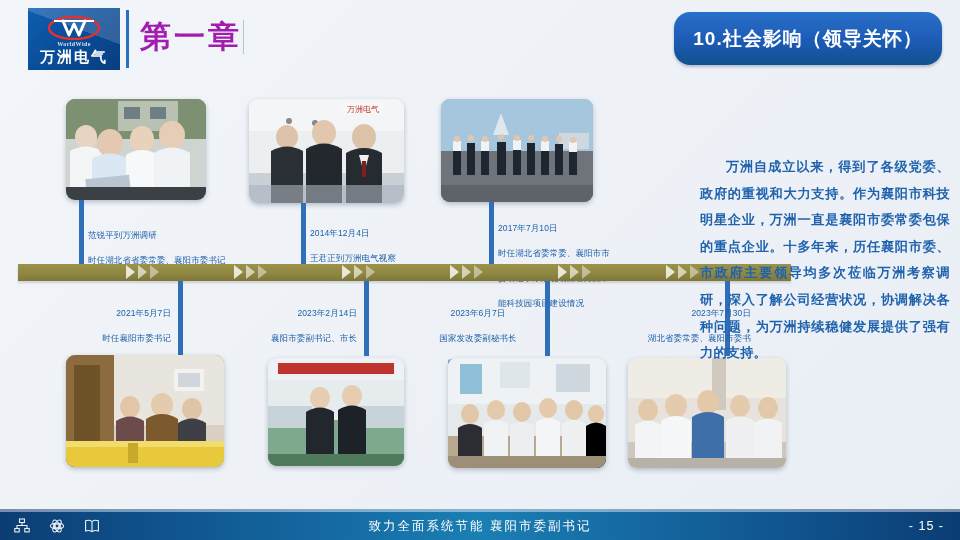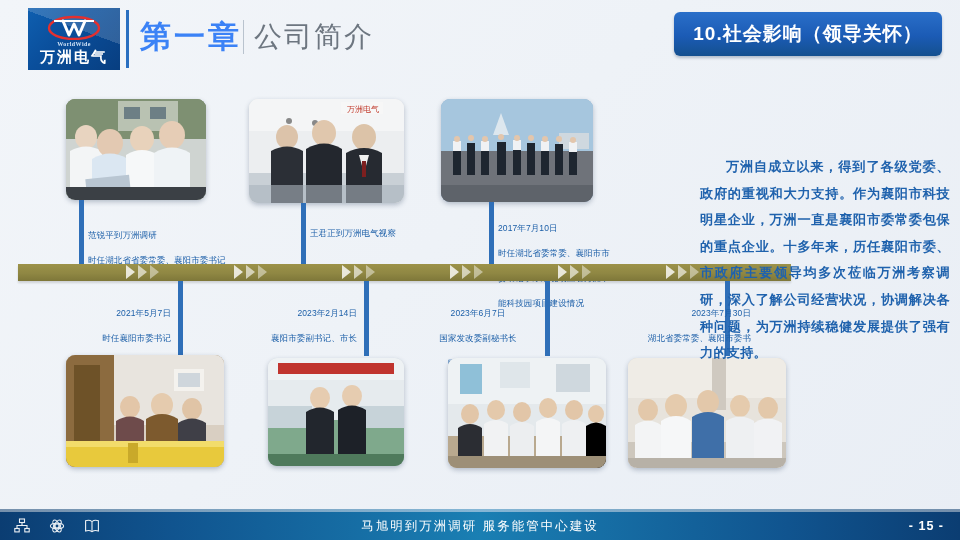--- a/index.html
+++ b/index.html
@@ -31,33 +31,33 @@
   .logo-cn {
     position:relative; color:#ffffff; font-size:15px; font-weight:bold;
     letter-spacing:2px; margin-top:2px; line-height:1;
   }
   #header-divider{
     position:absolute; left:126px; top:10px; width:3px; height:58px;
     background:#2a6fc0;
   }
   #chapter-title{
     position:absolute; left:140px; top:16px;
-    font-size:31px; font-weight:bold; color:#3b82f6; letter-spacing:3px;
+    font-size:31px; font-weight:bold; color:#a21caf; letter-spacing:3px;
   }
   #title-sep{
     position:absolute; left:243px; top:20px; width:1px; height:34px; background:#b9c3ce;
   }
   #section-title{
     position:absolute; left:254px; top:18px;
     font-size:28px; color:#6d7680; letter-spacing:2px;
   }
   #topic-badge{
-    position:absolute; right:18px; top:12px; height:44px; min-width:268px;
+    position:absolute; right:18px; top:12px; height:53px; min-width:268px;
     background:linear-gradient(180deg,#2a6fc9 0%,#1b5bb5 55%,#14508f 100%);
-    border-radius:6px;
+    border-radius:16px;
     display:flex; align-items:center; justify-content:center;
     box-shadow:0 2px 3px rgba(20,50,90,.28);
     padding:0 18px;
   }
   #topic-badge span{
     color:#ffffff; font-size:19px; font-weight:bold; letter-spacing:1px; white-space:nowrap;
   }
 
   
   #timeline-bar{
@@ -110,21 +110,21 @@
     background:linear-gradient(90deg,#123f6e 0%,#2f86ba 50%,#123f6e 100%);
     opacity:.55;
   }
   #footer-icons{ position:absolute; left:14px; display:flex; gap:19px; align-items:center; }
   #footer-icons .ficon{ width:16px; height:16px; opacity:.92; }
   #footer-center{
     position:absolute; left:0; width:960px; text-align:center;
     color:#ffffff; font-size:12.5px; letter-spacing:2px;
   }
   #footer-page{
-    position:absolute; right:16px; color:#ffffff; font-size:12.5px; letter-spacing:1px;font-weight:bold;
+    position:absolute; right:16px; color:#ffffff; font-size:12.5px; letter-spacing:1px;
   }
 </style>
 </head>
 <body>
 
 <div id="header">
 
   <div id="logo-box">
     <div class="logo-mark">
       <svg width="54" height="25" viewBox="0 0 54 25">
@@ -133,21 +133,20 @@
         <path d="M16 6 L22 20 L27 9 L32 20 L38 6" stroke="#ffffff" stroke-width="3" fill="none" stroke-linejoin="round" stroke-linecap="round"></path>
       </svg>
     </div>
     <div class="logo-en">WorldWide</div>
     <div class="logo-cn">万洲电气</div>
   </div>
 
   <div id="header-divider"></div>
   <div id="chapter-title">第一章</div>
   <div id="title-sep"></div>
-  <div id="section-title">公司简介</div>
 
   <div id="topic-badge">
     <span>10.社会影响（领导关怀）</span>
   </div>
 </div>
 
 <div class="photo" style="left:66px; top:99px; width:140px; height:101px; background:#6e7f63;">
   <svg class="sky" viewBox="0 0 140 101" preserveAspectRatio="none">
     <rect width="140" height="101" fill="#8b9a7d"></rect>
     <rect x="0" y="0" width="140" height="42" fill="#7e9072"></rect>
@@ -232,20 +231,21 @@
 <div class="tl-connector" style="left:79px; top:200px; height:64px;"></div>
 <div class="tl-connector" style="left:301px; top:203px; height:61px;"></div>
 <div class="tl-connector" style="left:489px; top:202px; height:62px;"></div>
 
 <div class="caption" style="left:88px; top:216px; width:210px;">
   <div>范锐平到万洲调研</div>
   <div>时任湖北省省委常委、襄阳市委书记</div>
 </div>
 
 <div class="caption" style="left:310px; top:214px; width:180px;">
+  <div>2014年12月4日</div>
   <div>王君正到万洲电气视察</div>
 </div>
 
 <div class="caption" style="left:498px; top:209px; width:126px;">
   <div>2017年7月10日</div>
   <div>时任湖北省委常委、襄阳市市</div>
   <div>委书记李乐成现场查看万洲节</div>
   <div>能科技园项目建设情况</div>
 </div>
 
@@ -418,15 +418,15 @@
       </svg>
     </span>
     <span class="ficon">
       <svg width="16" height="16" viewBox="0 0 16 16" fill="none" stroke="#ffffff" stroke-width="1.1">
         <path d="M8 3.6 C6.3 2.1 3.7 2.1 1.6 2.7 V13 C3.7 12.4 6.3 12.4 8 13.8"></path>
         <path d="M8 3.6 C9.7 2.1 12.3 2.1 14.4 2.7 V13 C12.3 12.4 9.7 12.4 8 13.8"></path>
         <path d="M8 3.6 V13.8"></path>
       </svg>
     </span>
   </div>
-  <div id="footer-center">马旭明到万洲调研  服务能管中心建设</div>
+  <div id="footer-center">致力全面系统节能  襄阳市委副书记</div>
   <div id="footer-page">- 15 -</div>
 </div>
 
 </body></html>

